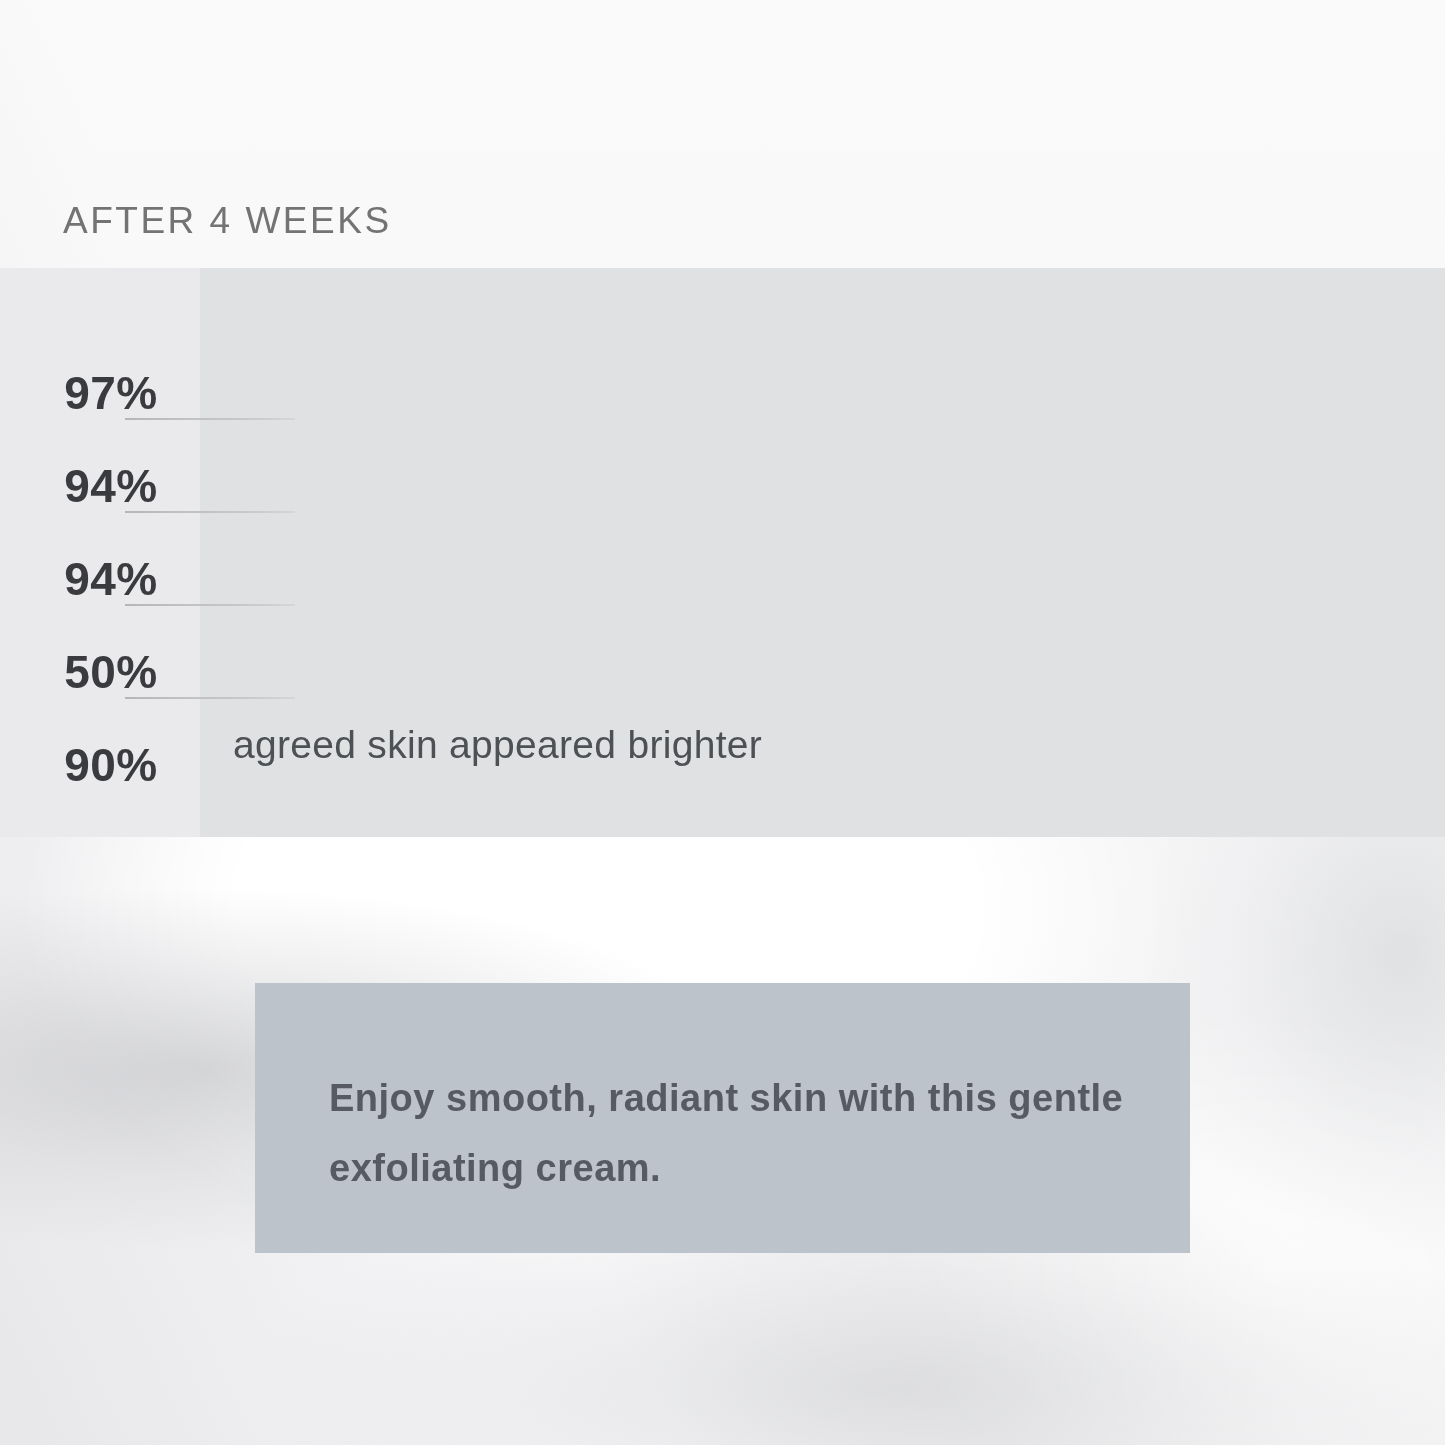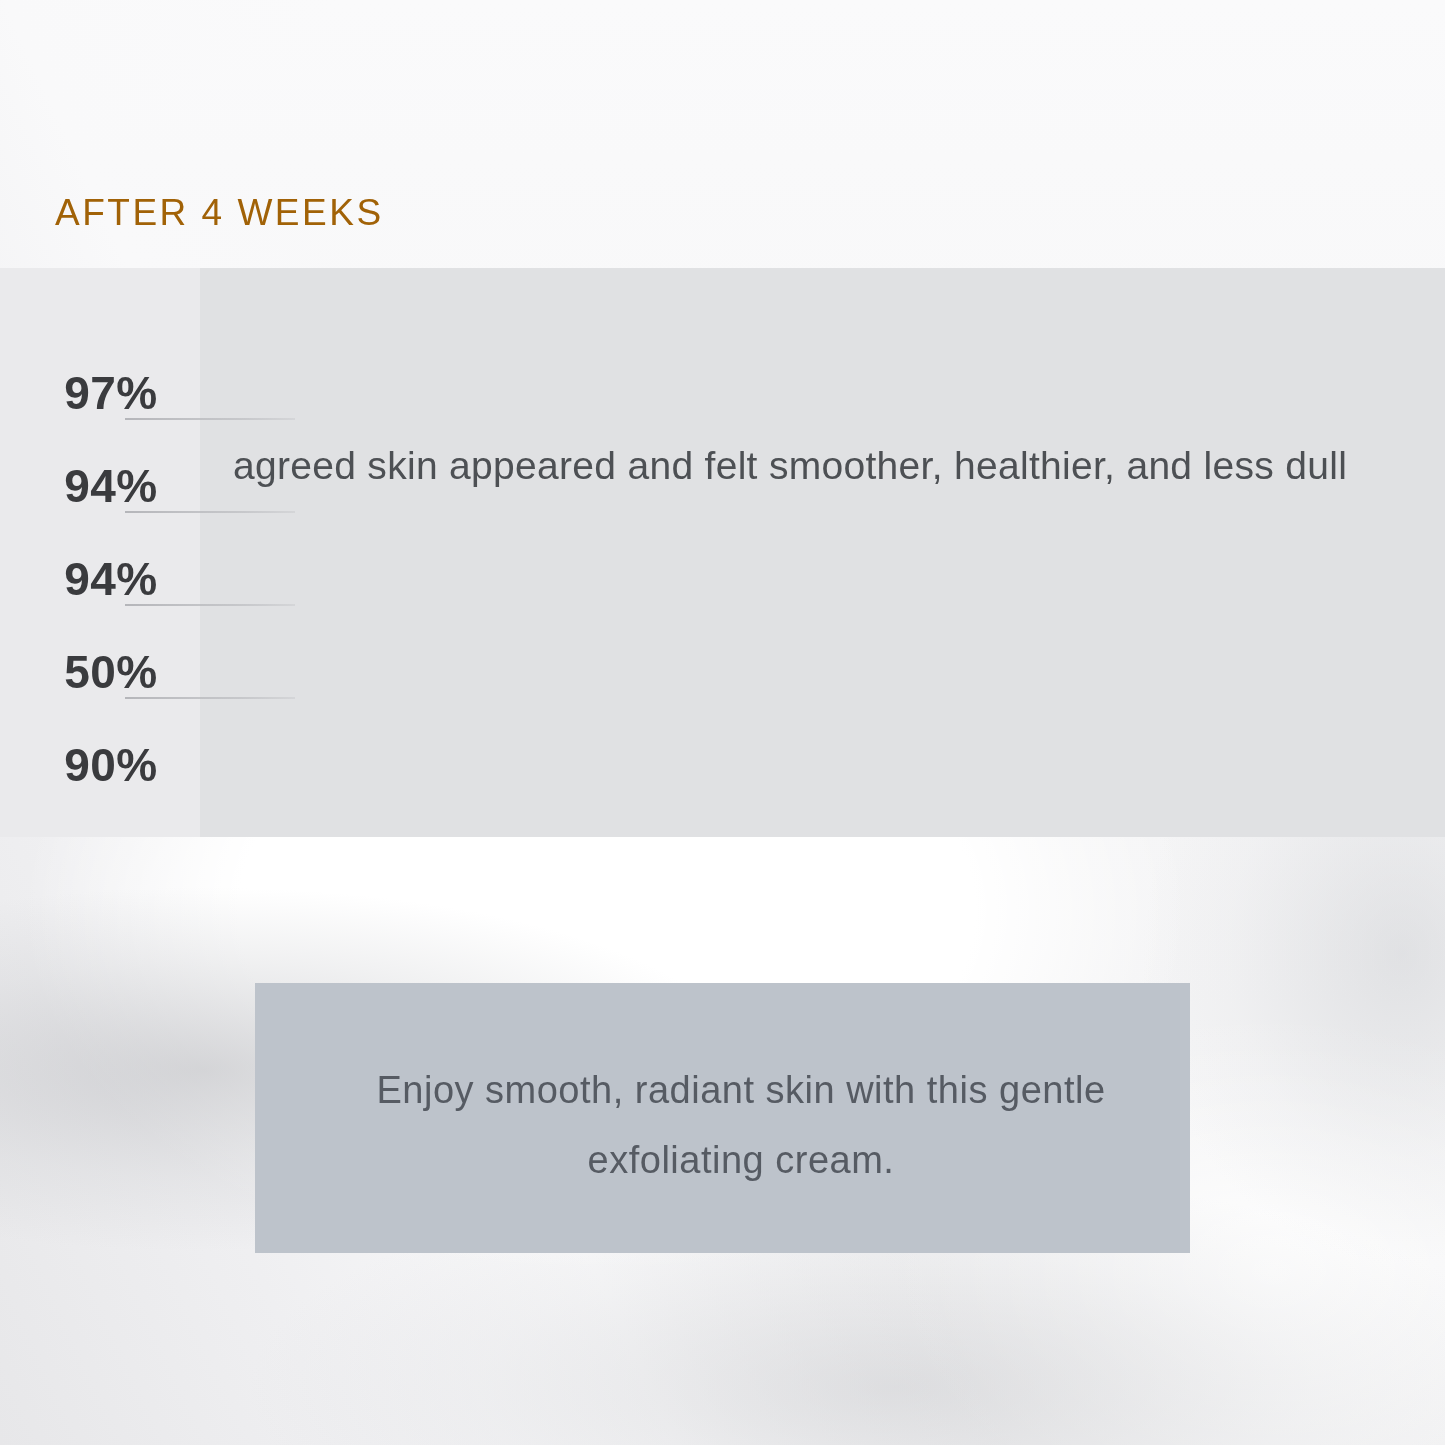--- a/index.html
+++ b/index.html
@@ -39,25 +39,25 @@
       linear-gradient(65deg,
         #e7e7e9 0%, #efeff1 16%, #f9f9fa 32%, rgba(255,255,255,0) 48%),
       
       linear-gradient(180deg, #fafafb 0%, #f5f5f6 55%, #f2f2f3 100%);
   }
 
   .heading {
     position: absolute;
     left: 55px;
     top: 192px;
-    margin: 0;
+    margin: 8px;
     font-size: 37px;
     font-weight: 400;
     letter-spacing: 2.5px;
-    color: #a16207;
+    color: #737373;
   }
 
   .stats {
     position: absolute;
     left: 0;
     top: 268px;
     width: 1445px;
     height: 569px;
     box-sizing: border-box;
     padding: 58px 0 46px 0;
@@ -105,57 +105,56 @@
     position: absolute;
     left: 255px;
     top: 983px;
     width: 935px;
     height: 270px;
     box-sizing: border-box;
     padding: 72px 30px 0 66px;
     background: #bdc3cb;
   }
   .callout-text {
-    margin: 0;
+    margin: 8px;
     width: 840px;
     font-size: 38px;
-    font-weight: 400;
+    font-weight: 700;
     line-height: 70px;
     letter-spacing: 0.5px;
     color: #565b63;
-    text-align: center;
   }
 </style>
 </head>
 <body>
 
 <div class="canvas">
   <div class="bg"></div>
 
   <h1 class="heading">AFTER 4 WEEKS</h1>
 
   <section class="stats">
     <div class="row">
       <div class="pct">97%</div>
       <div class="divider"></div>
     </div>
     <div class="row">
       <div class="pct">94%</div>
-      <div class="desc">agreed skin appeared and felt smoother, healthier, and less dull</div>
       <div class="divider"></div>
     </div>
     <div class="row">
       <div class="pct">94%</div>
       <div class="divider"></div>
     </div>
     <div class="row">
       <div class="pct">50%</div>
       <div class="divider"></div>
     </div>
     <div class="row">
       <div class="pct">90%</div>
+      <div class="desc">agreed skin appeared brighter</div>
     </div>
   </section>
 
   <section class="callout">
     <p class="callout-text">Enjoy smooth, radiant skin with this gentle exfoliating cream.</p>
   </section>
 </div>
 
 </body></html>

